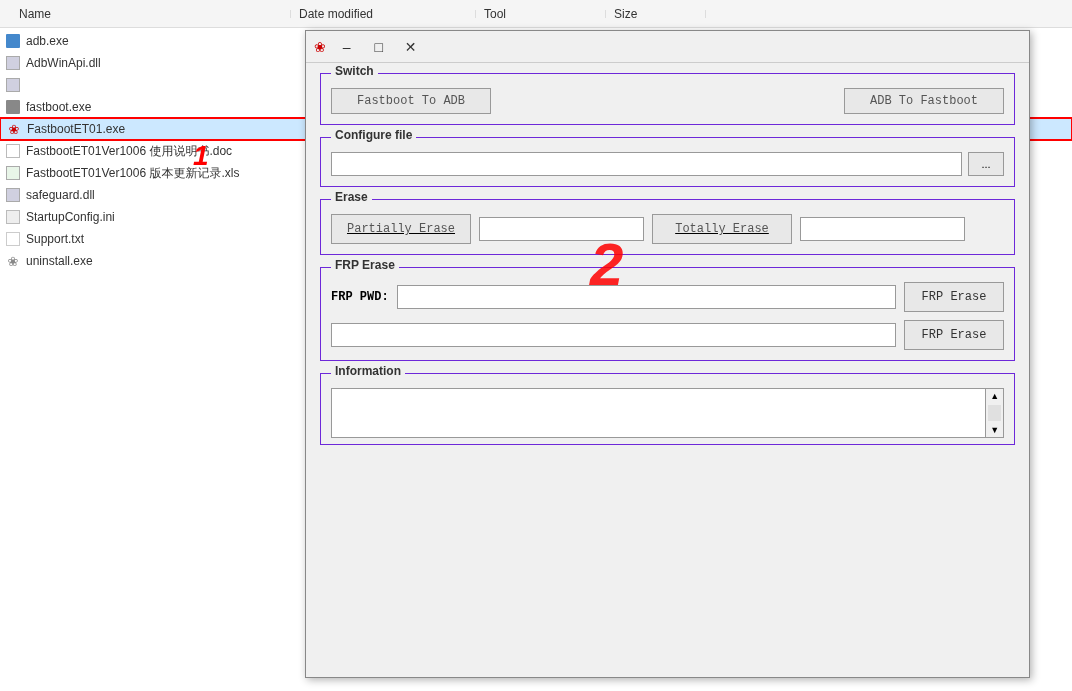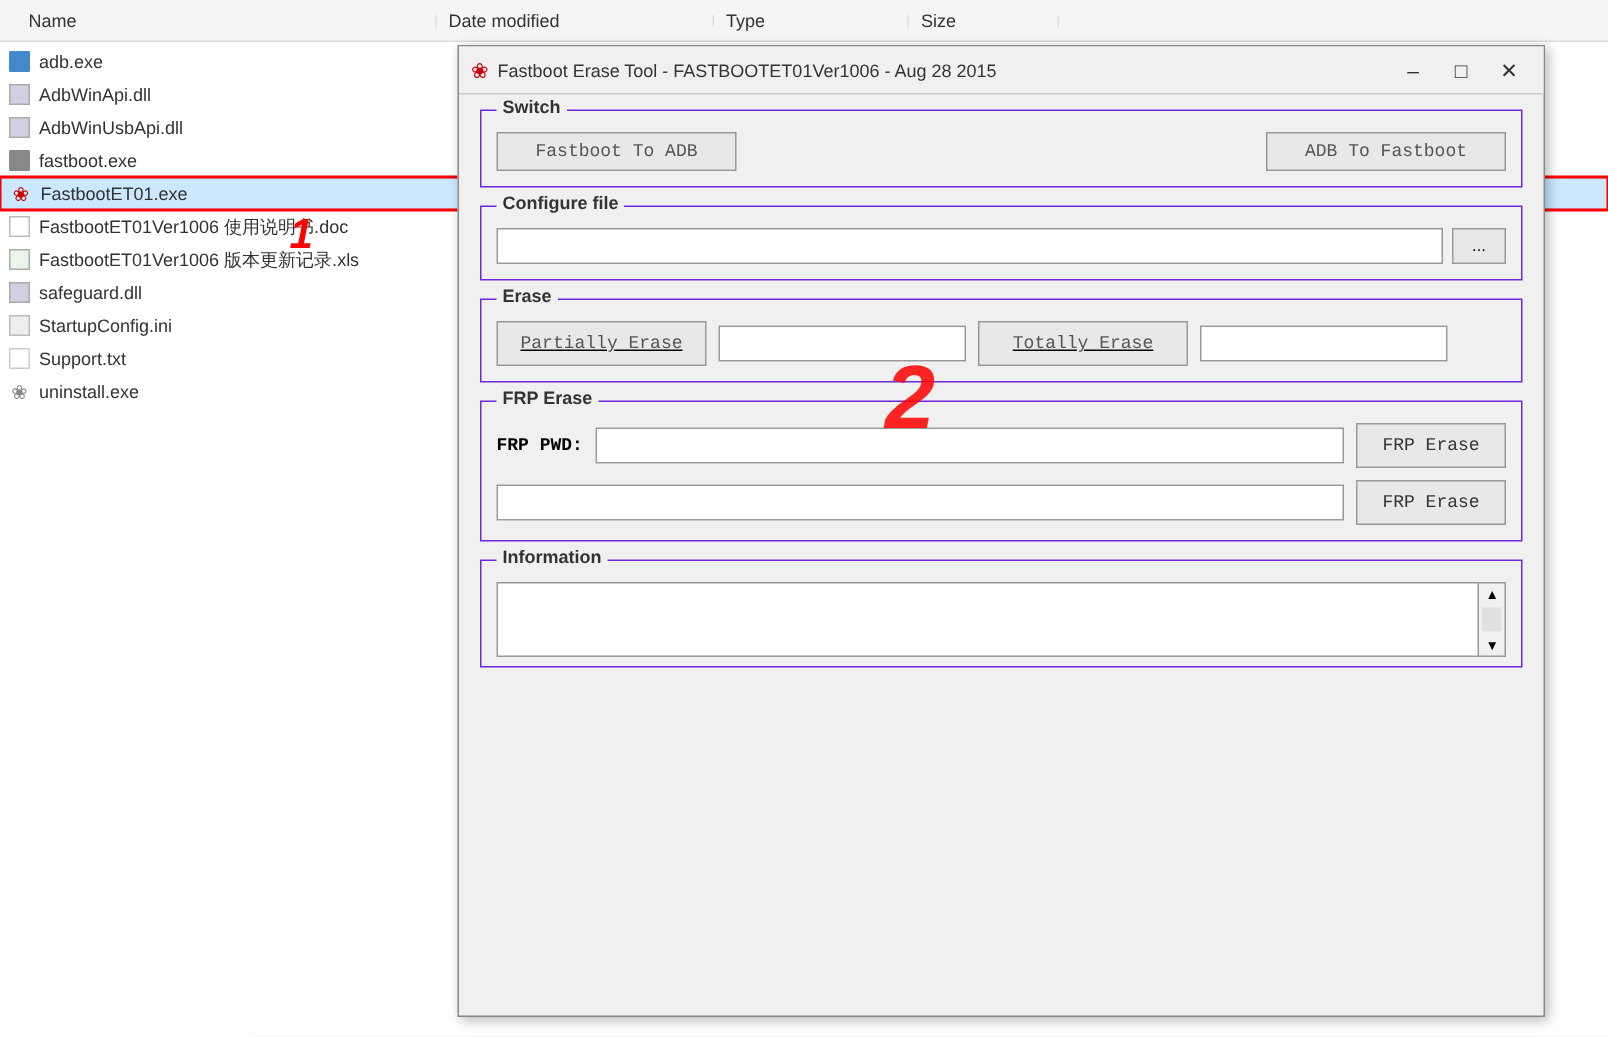--- a/index.html
+++ b/index.html
@@ -396,21 +396,21 @@
 
 <div class="explorer-bg">
   <div class="explorer-header">
     <div class="explorer-col col-name">
       <span>Name</span>
     </div>
     <div class="explorer-col col-date">
       <span>Date modified</span>
     </div>
     <div class="explorer-col col-type">
-      <span>Type</span>
+      <span>Tool</span>
     </div>
     <div class="explorer-col col-size">
       <span>Size</span>
     </div>
   </div>
 
   <div class="file-list">
 
     <div class="file-item">
       <div class="file-icon">
@@ -423,21 +423,20 @@
       <div class="file-icon">
         <span style="display:inline-block;width:14px;height:14px;background:#d0d0e0;border:1px solid #aaa;"></span>
       </div>
       <span class="file-name">AdbWinApi.dll</span>
     </div>
 
     <div class="file-item">
       <div class="file-icon">
         <span style="display:inline-block;width:14px;height:14px;background:#d0d0e0;border:1px solid #aaa;"></span>
       </div>
-      <span class="file-name">AdbWinUsbApi.dll</span>
     </div>
 
     <div class="file-item">
       <div class="file-icon">
         <span style="display:inline-block;width:14px;height:14px;background:#888;border-radius:1px;"></span>
       </div>
       <span class="file-name">fastboot.exe</span>
     </div>
 
     <div class="file-item selected highlighted">
@@ -490,21 +489,20 @@
     </div>
   </div>
 </div>
 
 <div class="number-annotation" style="top: 140px; left: 193px;">1</div>
 
 <div class="tool-window">
 
   <div class="window-titlebar">
     <span class="window-title-icon">❀</span>
-    <span class="window-title-text">Fastboot Erase Tool - FASTBOOTET01Ver1006 - Aug 28 2015</span>
     <div class="window-controls">
       <button class="win-btn">–</button>
       <button class="win-btn">□</button>
       <button class="win-btn close">✕</button>
     </div>
   </div>
 
   <div class="window-content">
 
     <div class="group-box switch-group">

